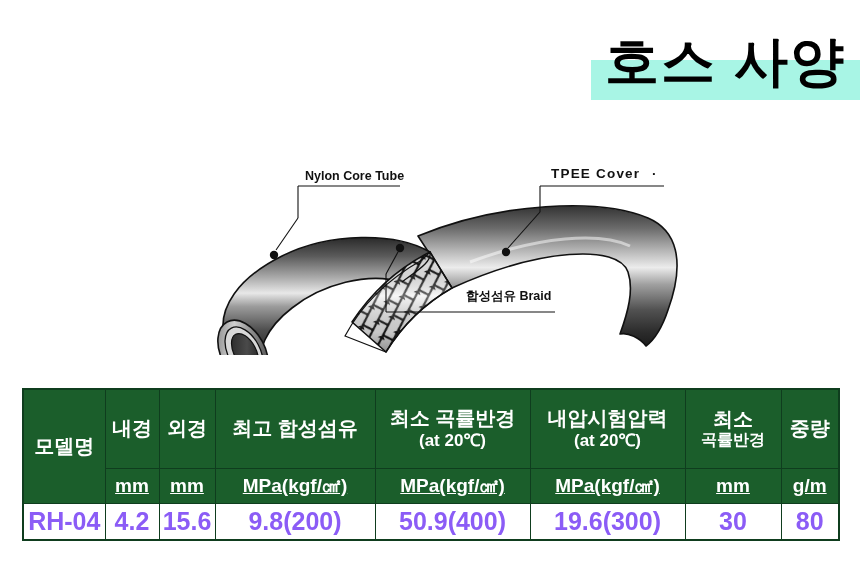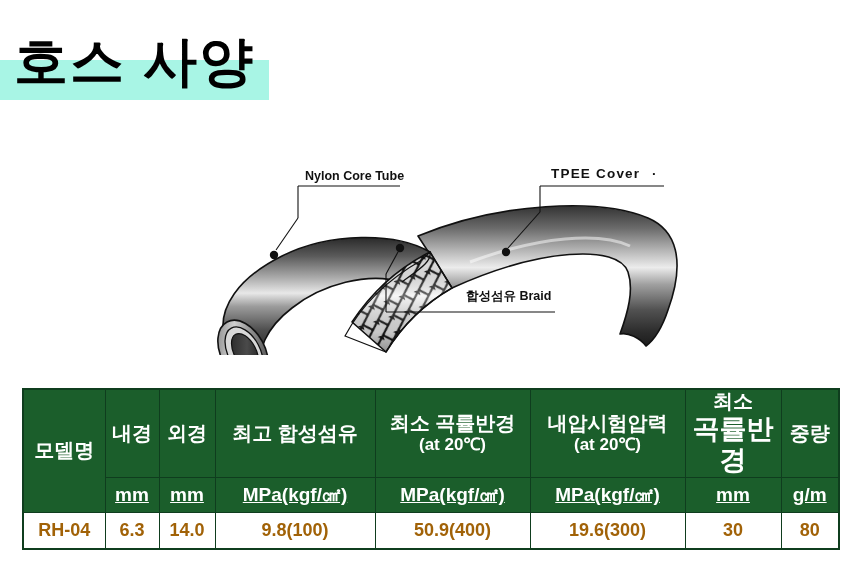--- a/index.html
+++ b/index.html
@@ -14,21 +14,21 @@
     overflow: hidden;
     font-family: "Liberation Sans", sans-serif;
   }
 
   
   #title-block {
     position: absolute;
     left: 0;
     top: 28px;
     width: 860px;
-    text-align: left;
+    text-align: right;
   }
   #title-text {
     display: inline-block;
     position: relative;
     font-size: 54px;
     font-weight: bold;
     line-height: 1.0;
     color: #000000;
     letter-spacing: 2px;
     padding: 6px 14px 10px 14px;
@@ -108,22 +108,22 @@
     height: 78px;
     line-height: 1.18;
   }
   .hdr-unit {
     font-size: 19px;
     height: 34px;
     text-decoration: underline;
   }
   .data-cell {
     background: #ffffff;
-    color: #a16207;
-    font-size: 18px;
+    color: #8b5cf6;
+    font-size: 25px;
     height: 35px;
     font-weight: 600;
   }
   .hdr-sub-note {
     font-size: 17px;
     display: block;
     font-weight: bold;
     text-align: center;
   }
 </style>
@@ -297,40 +297,40 @@
         <th class="hdr hdr-main">
           <span>최소 곡률반경</span>
           <span class="hdr-sub-note">(at 20℃)</span>
         </th>
         <th class="hdr hdr-main">
           <span>내압시험압력</span>
           <span class="hdr-sub-note">(at 20℃)</span>
         </th>
         <th class="hdr hdr-main">
           <span>최소</span>
-          <span class="hdr-sub-note" style="font-size:27px">곡률반경</span>
+          <span class="hdr-sub-note" style="font-size:16px">곡률반경</span>
         </th>
         <th class="hdr hdr-main">중량</th>
       </tr>
       <tr>
         <th class="hdr hdr-unit">mm</th>
         <th class="hdr hdr-unit">mm</th>
         <th class="hdr hdr-unit">MPa(kgf/㎠)</th>
         <th class="hdr hdr-unit">MPa(kgf/㎠)</th>
         <th class="hdr hdr-unit">MPa(kgf/㎠)</th>
         <th class="hdr hdr-unit">mm</th>
         <th class="hdr hdr-unit">g/m</th>
       </tr>
     </thead>
     <tbody>
       <tr>
         <td class="data-cell">RH-04</td>
-        <td class="data-cell">6.3</td>
-        <td class="data-cell">14.0</td>
-        <td class="data-cell">9.8(100)</td>
+        <td class="data-cell">4.2</td>
+        <td class="data-cell">15.6</td>
+        <td class="data-cell">9.8(200)</td>
         <td class="data-cell">50.9(400)</td>
         <td class="data-cell">19.6(300)</td>
         <td class="data-cell">30</td>
         <td class="data-cell">80</td>
       </tr>
     </tbody>
   </table>
 </div>
 
 </body></html>

